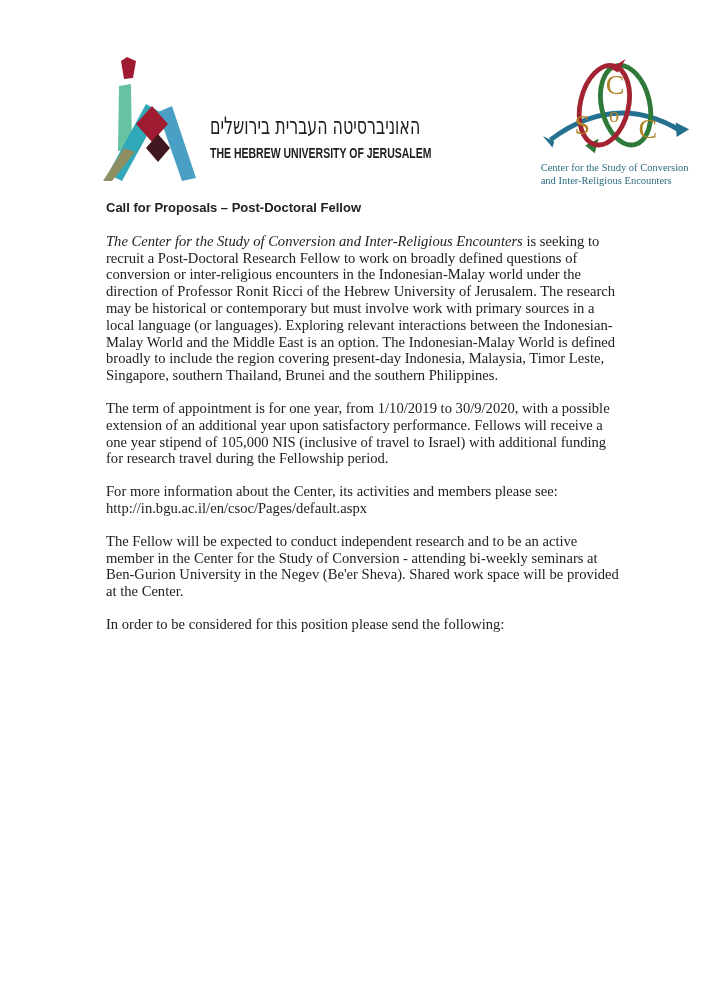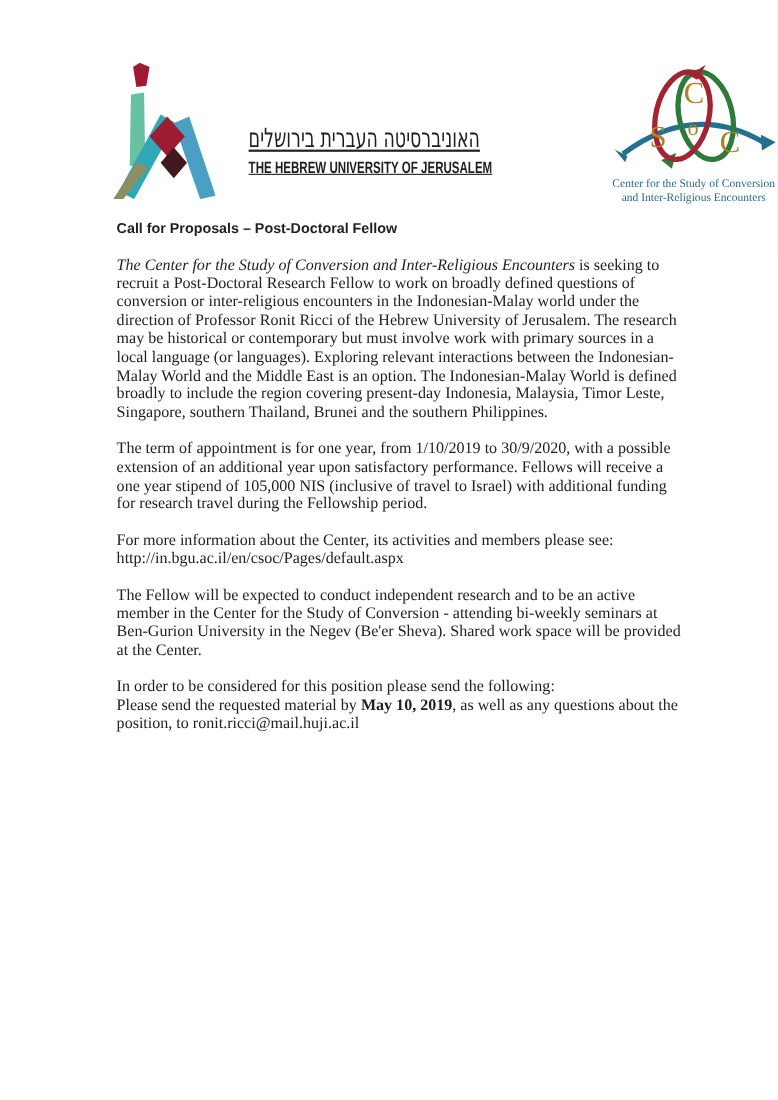--- a/index.html
+++ b/index.html
@@ -15,21 +15,21 @@
   }
   
   .masthead {
     display: flex;
     justify-content: space-between;
     align-items: flex-start;
     padding: 57px 104px 0 100px;
     margin-bottom: 12px;
     height: 131px;
   }
-  .huji-logo { display: flex; gap: 30px; text-decoration: underline; }
+  .huji-logo { display: flex; gap: 14px; }
   .huji-mark { width: 96px; height: 124px; flex: 0 0 auto; }
   .huji-text { align-self: flex-end; margin-bottom: 20px; }
   .huji-hebrew {
     font-family: "DejaVu Sans", sans-serif;
     font-size: 24px;
     color: #1d1d1d;
     white-space: nowrap;
     transform: scaleX(0.66);
     transform-origin: left bottom;
     line-height: 1.2;
@@ -50,21 +50,20 @@
     flex-direction: column;
     align-items: center;
     flex: 0 0 auto;
   }
   .csoc-mark { width: 150px; height: 104px; }
   .csoc-caption {
     font-family: "Liberation Serif", serif;
     font-size: 10.5px;
     line-height: 12.5px;
     color: #2d6b80;
-    text-align: center;
     white-space: nowrap;
     margin-top: 1px;
   }
   .csoc-letter { font-family: "Liberation Serif", serif; fill: #b08125; }
   
   .body-text {
     padding: 0 86px 0 106px;
     font-size: 14.6px;
     line-height: 16.8px;
   }
@@ -150,17 +149,16 @@
 
     <p>The term of appointment is for one year, from 1/10/2019 to 30/9/2020, with a possible extension of an additional year upon satisfactory performance. Fellows will receive a one year stipend of 105,000 NIS (inclusive of travel to Israel) with additional funding for research travel during the Fellowship period.</p>
 
     <p><span>For more information about the Center, its activities and members please see:</span><span class="block">http://in.bgu.ac.il/en/csoc/Pages/default.aspx</span></p>
 
     <p>The Fellow will be expected to conduct independent research and to be an active member in the Center for the Study of Conversion - attending bi-weekly seminars at Ben-Gurion University in the Negev (Be'er Sheva). Shared work space will be provided at the Center.</p>
 
     <p class="list-intro">In order to be considered for this position please send the following:</p>
 
 
-    <p><span>Please send the requested material by </span><strong>May 10, 2019</strong><span>, as well as any questions about the position, to ronit.ricci@mail.huji.ac.il</span></p>
 
   </main>
 
 </div>
 
 </body></html>

